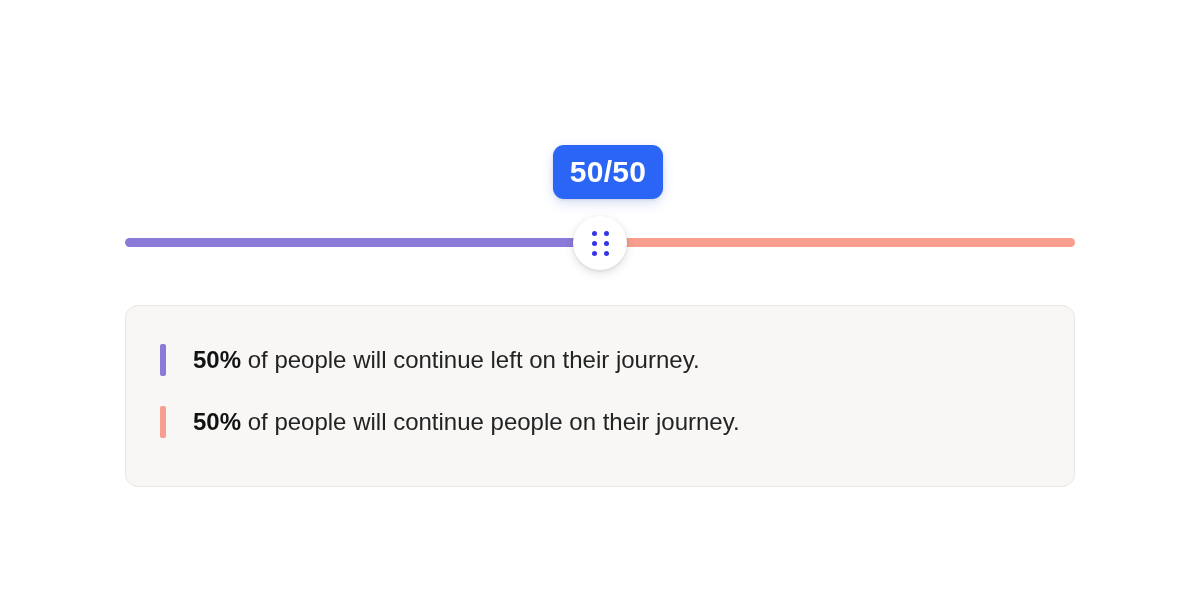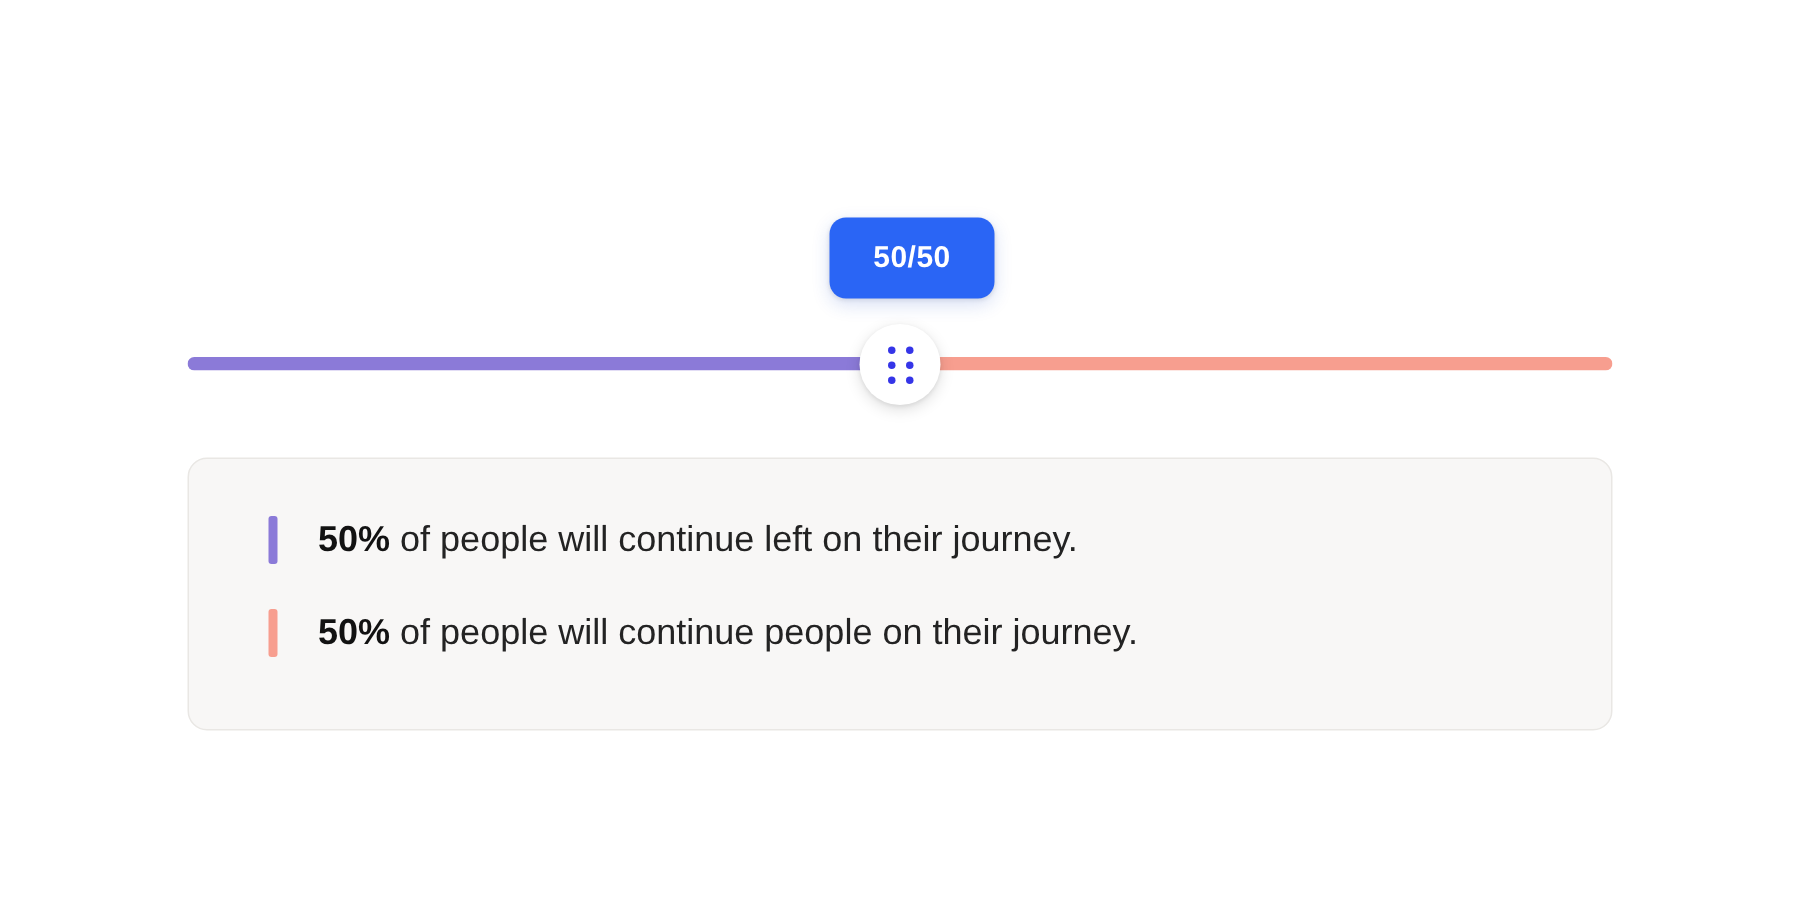--- a/index.html
+++ b/index.html
@@ -35,21 +35,21 @@
     background: #2a65f5;
     box-shadow: 0 4px 12px rgba(35, 80, 200, 0.18),
                 0 1px 3px rgba(0, 0, 0, 0.10);
     display: flex;
     align-items: center;
     justify-content: center;
     box-sizing: border-box;
   }
   .value-badge-text {
     color: #ffffff;
-    font-size: 20px;
+    font-size: 30px;
     font-weight: bold;
     letter-spacing: 0.3px;
     line-height: 1;
   }
 
   .track {
     position: absolute;
     left: 0;
     top: 98px;
     width: 950px;
@@ -102,21 +102,21 @@
   .legend-card {
     position: absolute;
     left: 125px;
     top: 305px;
     width: 950px;
     height: 182px;
     box-sizing: border-box;
     background: #f8f7f6;
     border: 1px solid #e9e7e4;
     border-radius: 13px;
-    padding: 38px 0 0 53px;
+    padding: 38px 0 0 34px;
   }
   .legend-row {
     display: flex;
     align-items: center;
     height: 32px;
     margin-bottom: 30px;
   }
   .legend-marker {
     width: 6px;
     height: 32px;

